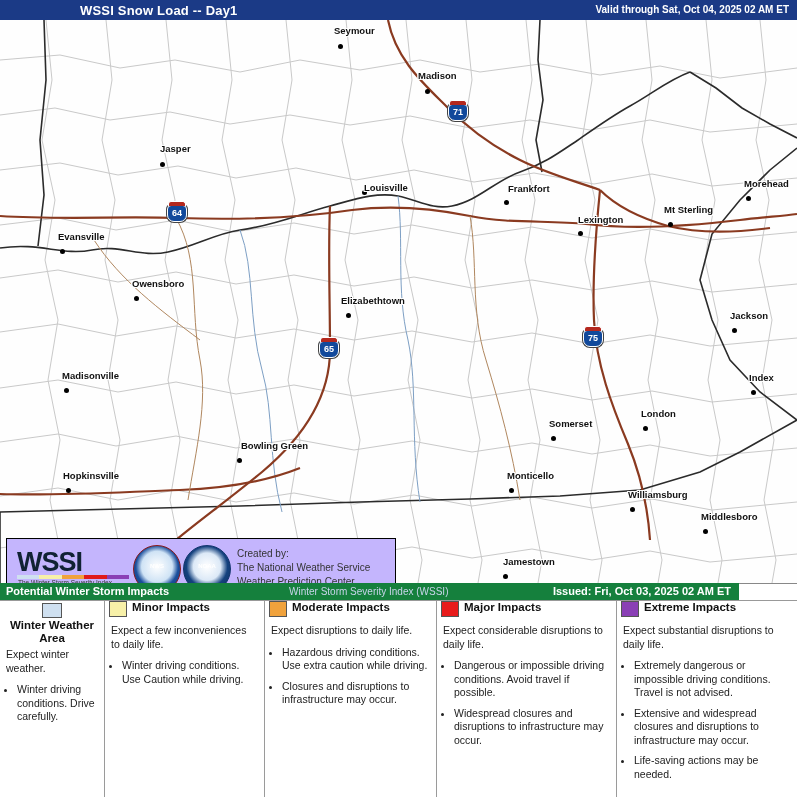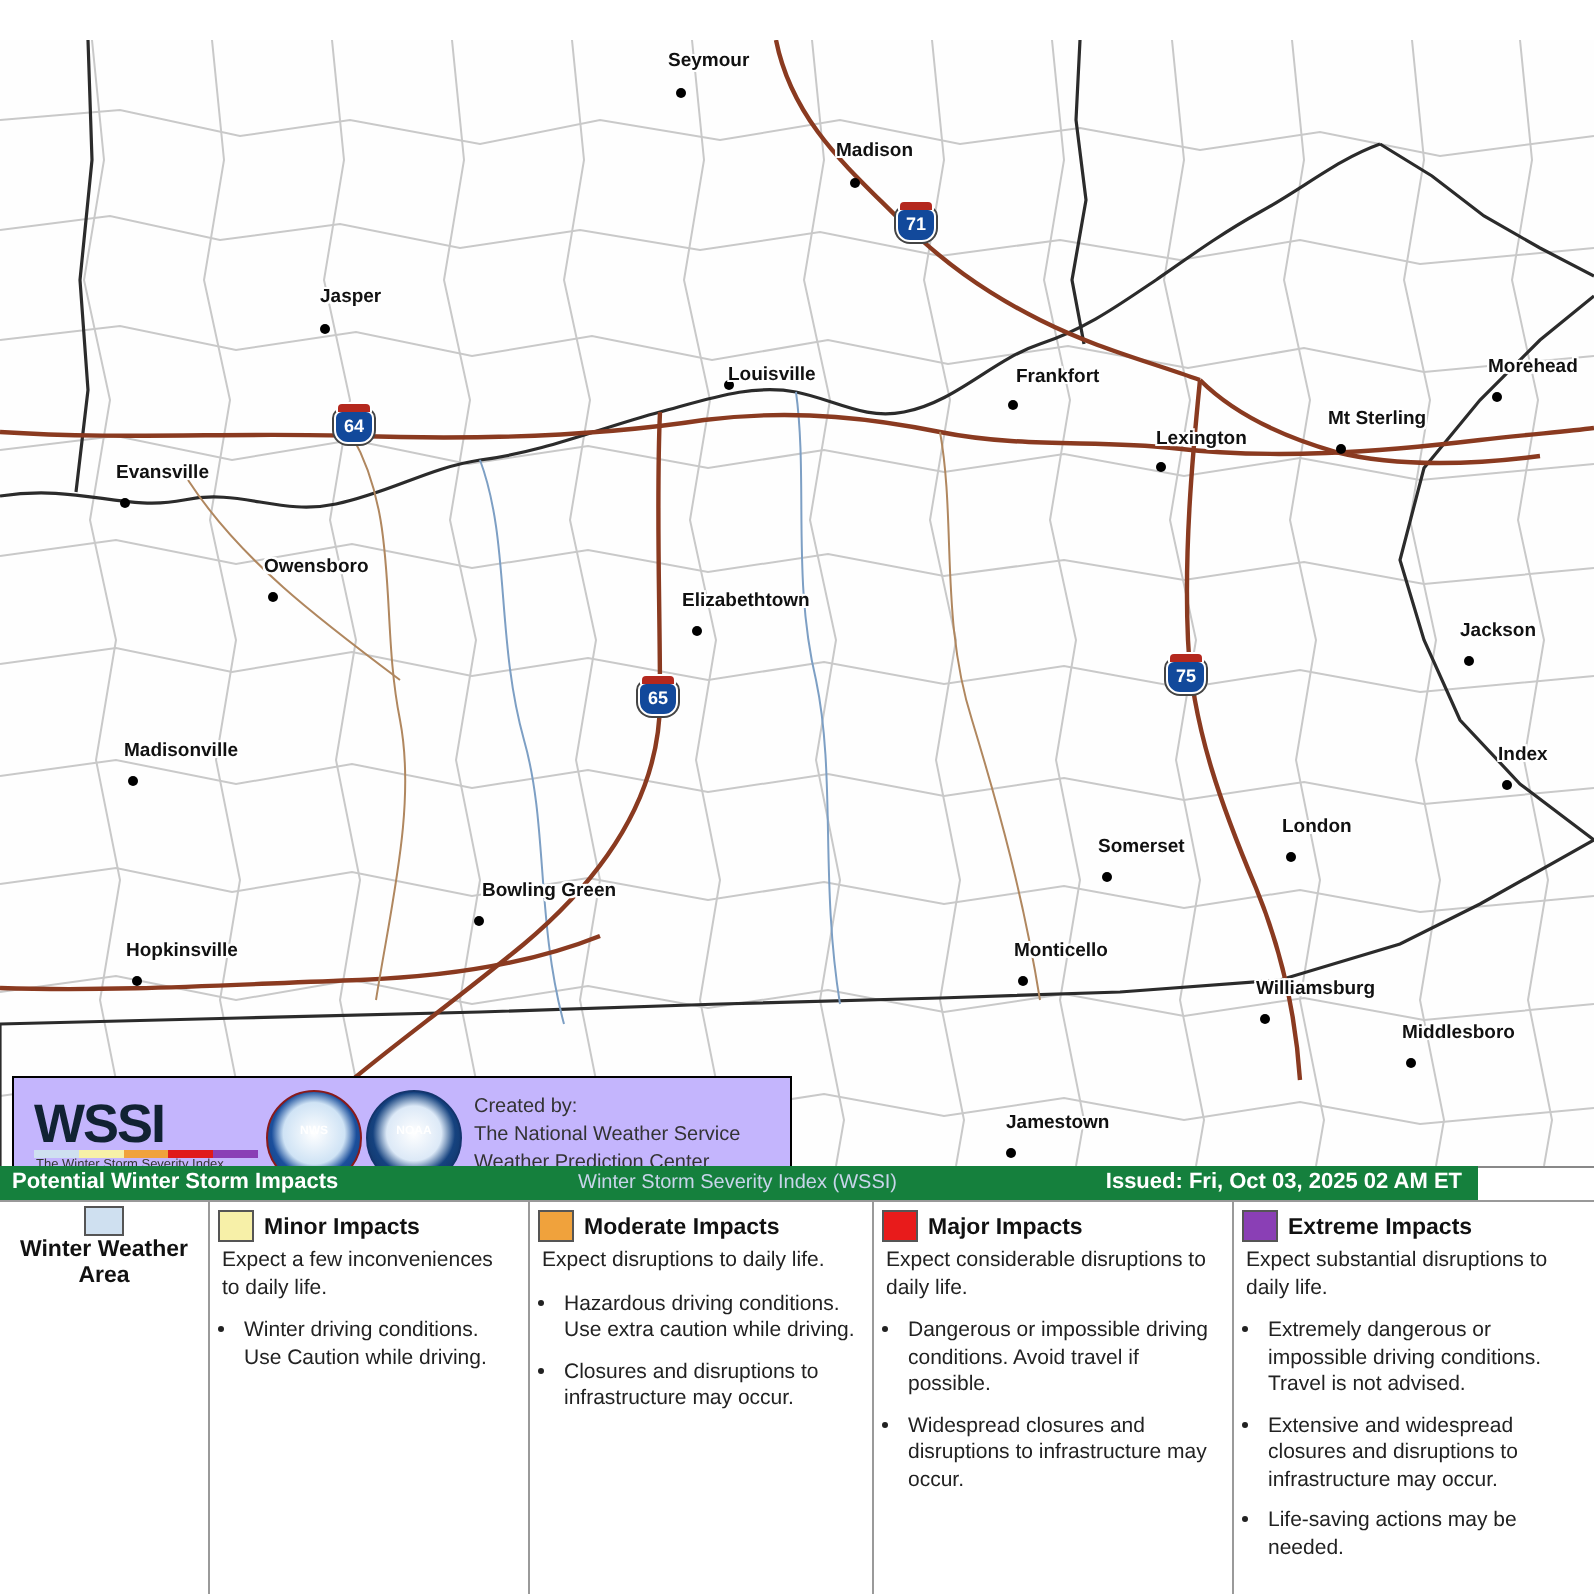--- a/index.html
+++ b/index.html
@@ -213,21 +213,21 @@
   }
   .lcol:last-child { border-right: none; }
   .lcol.c0 { width: 105px; }
   .lcol.c1 { width: 160px; }
   .lcol.c2 { width: 172px; }
   .lcol.c3 { width: 180px; }
   .lcol.c4 { width: 180px; }
 
   .lhead {
     display: flex;
-    align-items: flex-end;
+    align-items: flex-start;
     height: 20px;
     padding-left: 4px;
   }
   .swatch {
     width: 16px;
     height: 14px;
     border: 1px solid #555;
     margin-right: 5px;
     flex: none;
   }
@@ -249,20 +249,24 @@
   }
   .lbody p { margin: 0 0 8px 0; }
   .lbody ul { margin: 0 0 8px 0; padding-left: 11px; }
   .lbody li { margin-bottom: 7px; }
 </style>
 </head>
 <body>
 
 <div id="app">
 
+  <div class="titlebar">
+    <div class="title">WSSI Snow Load -- Day1</div>
+    <div class="valid">Valid through Sat, Oct 04, 2025 02 AM ET</div>
+  </div>
 
   <div class="map">
     <svg width="797" height="563" viewBox="0 0 797 563">
       <rect x="0" y="0" width="797" height="563" fill="#fefefe"></rect>
 
       <g stroke="#c9c9c9" stroke-width="1" fill="none">
         <path d="M0,40 L60,35 L120,48 L175,40 L240,52 L300,40 L360,50 L420,40 L480,52 L540,44 L600,55 L660,46 L720,58 L797,48"></path>
         <path d="M0,95 L55,88 L110,100 L170,92 L230,104 L290,95 L350,105 L410,96 L470,108 L530,100 L590,110 L650,100 L710,112 L797,104"></path>
         <path d="M0,150 L60,143 L118,155 L178,146 L236,158 L296,148 L356,160 L414,150 L474,162 L534,153 L594,164 L652,154 L712,166 L797,158"></path>
         <path d="M0,205 L58,198 L116,210 L176,200 L234,212 L294,203 L354,214 L412,205 L472,216 L532,207 L592,218 L650,209 L710,220 L797,212"></path>
@@ -434,20 +438,26 @@
     <div class="ih-right">Issued: Fri, Oct 03, 2025 02 AM ET</div>
   </div>
 
   <div class="legend">
 
     <div class="lcol c0">
       <div class="lhead">
         <div class="swatch" style="background:#cfe0f0;"></div>
         <div class="lhead-txt">Winter Weather Area</div>
       </div>
+      <div class="lbody">
+        <p>Expect winter weather.</p>
+        <ul>
+          <li>Winter driving conditions. Drive carefully.</li>
+        </ul>
+      </div>
     </div>
 
     <div class="lcol c1">
       <div class="lhead">
         <div class="swatch" style="background:#f7f0a8;"></div>
         <div class="lhead-txt">Minor Impacts</div>
       </div>
       <div class="lbody">
         <p>Expect a few inconveniences to daily life.</p>
         <ul>

